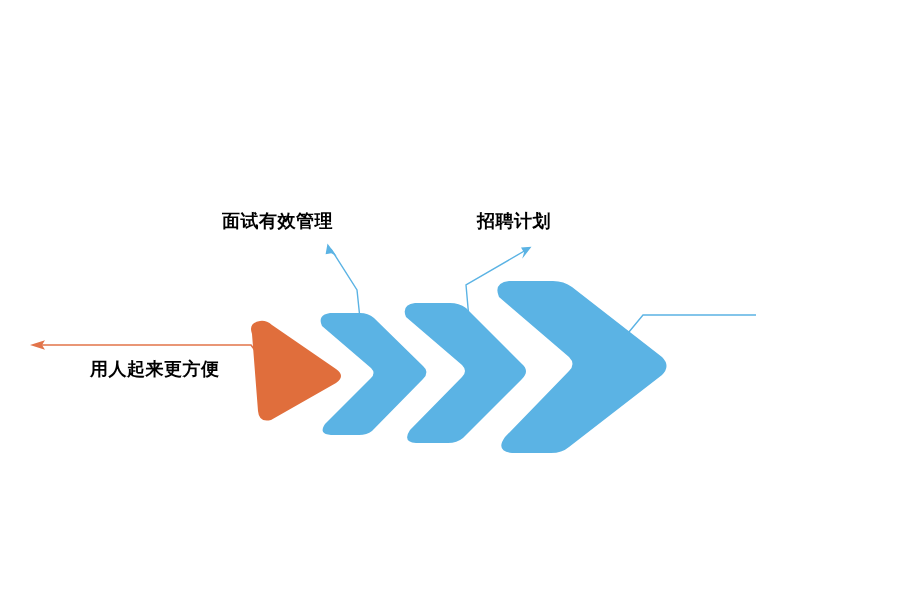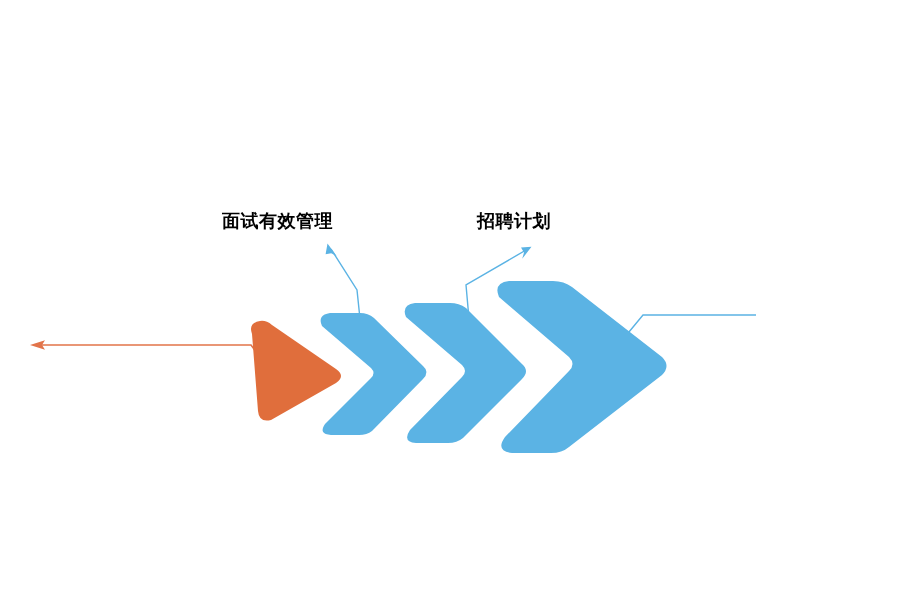--- a/index.html
+++ b/index.html
@@ -152,18 +152,19 @@
              Q 266 320 260 321
              Z"></path>
 
   </svg>
 
   <div class="callout-label" id="label-interview">面试有效管理</div>
 
   <div class="callout-label" id="label-plan">招聘计划</div>
 
 
+  <div class="callout-label" id="label-hiring">用人起来更方便</div>
 
   <div class="watermark">
     <div class="watermark-url">www.fanpusoft.com</div>
   </div>
 
 </div>
 
 </body></html>

